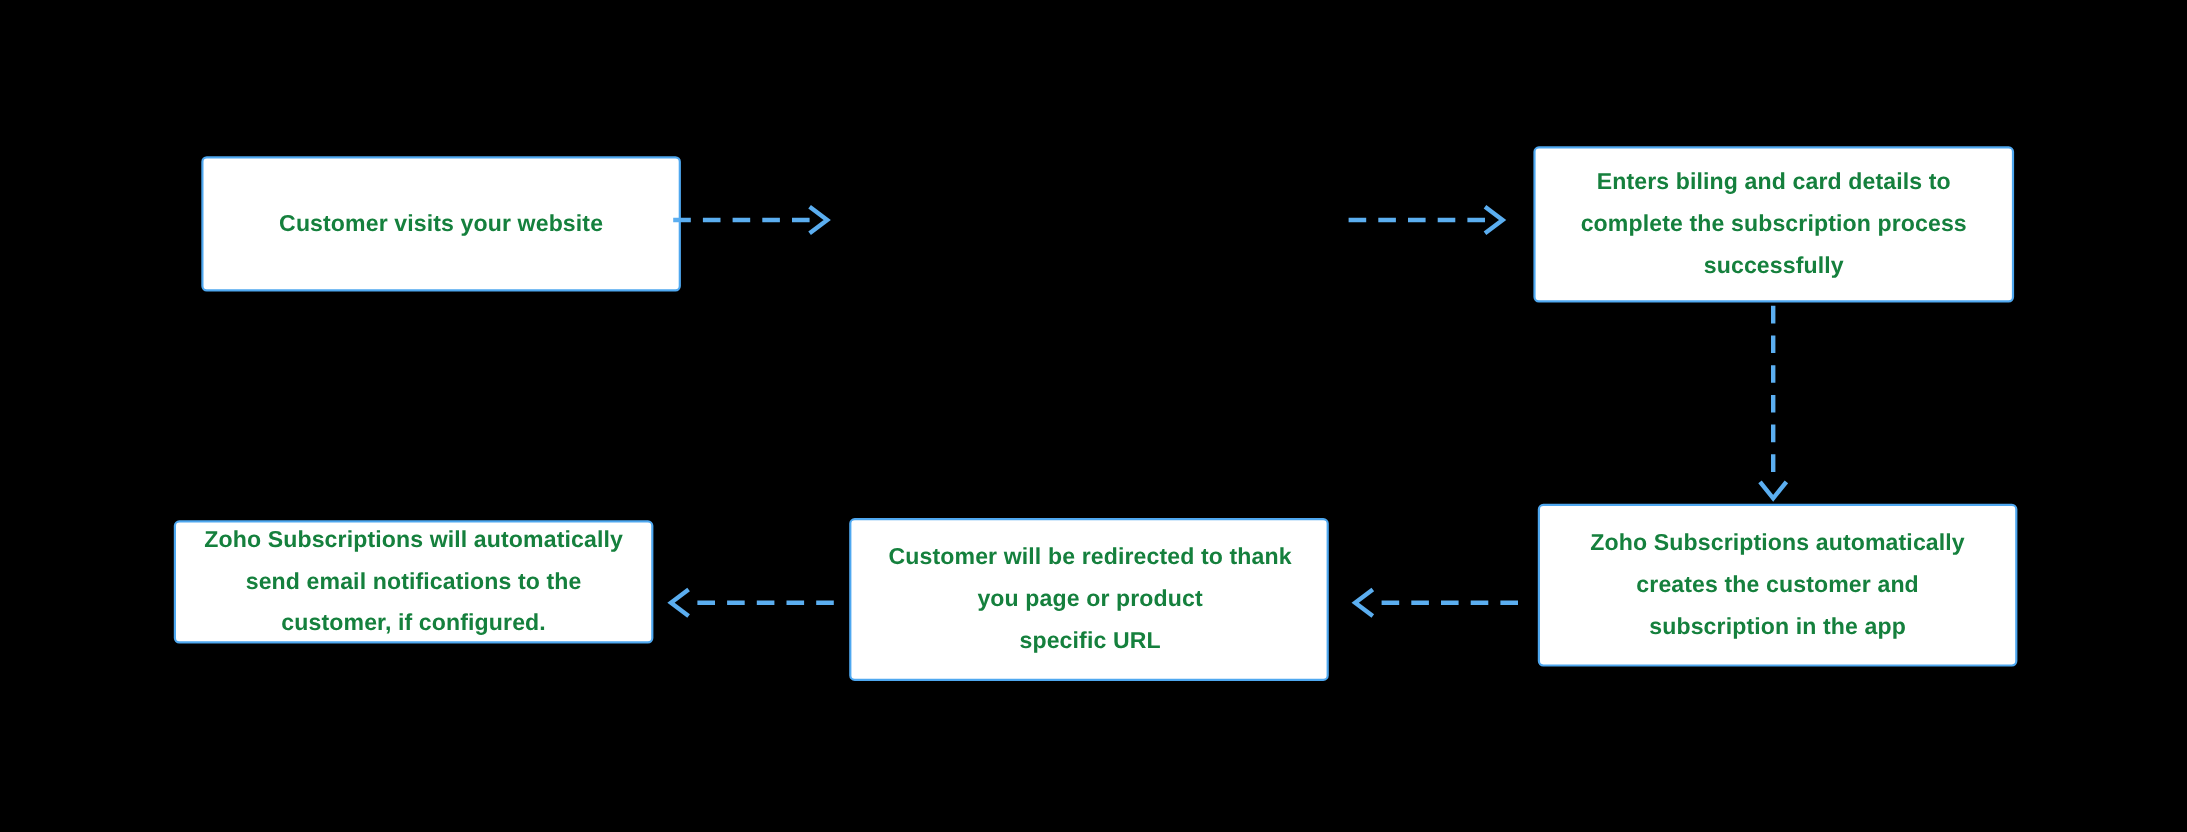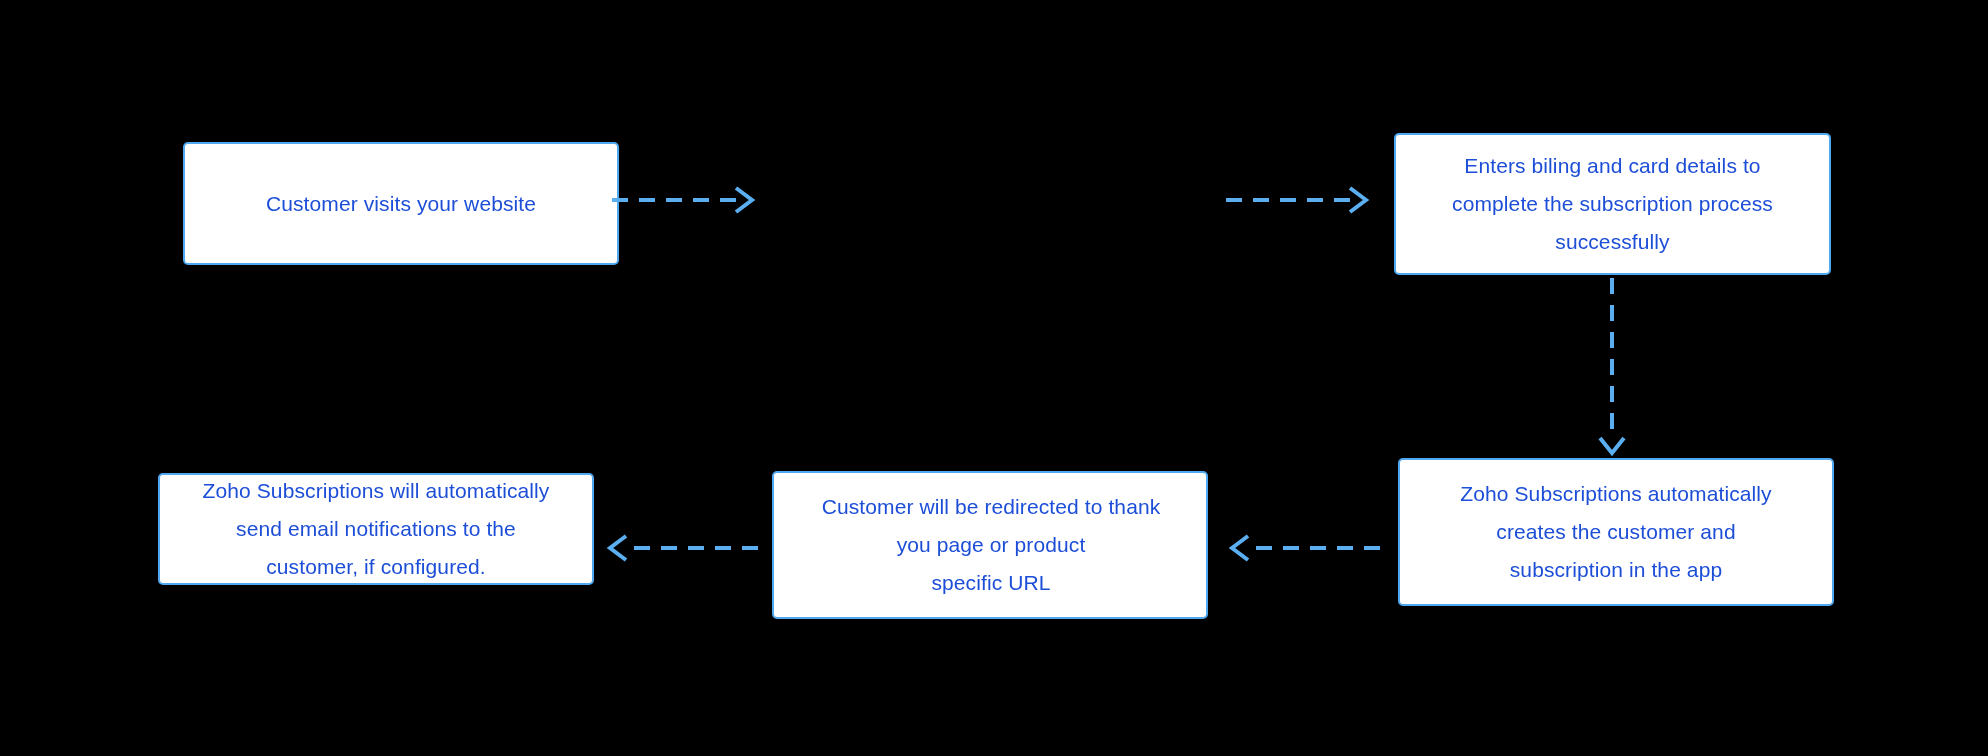--- a/index.html
+++ b/index.html
@@ -30,25 +30,25 @@
     border: 2px solid #4FA8F0;
     border-radius: 5px;
     display: flex;
     align-items: center;
     justify-content: center;
     text-align: center;
     padding: 6px 14px;
   }
 
   .flow-node-label {
-    color: #1d4ed8;
+    color: #15803d;
     font-family: "Liberation Sans", sans-serif;
     font-size: 21px;
     line-height: 38px;
-    font-weight: 400;
+    font-weight: 700;
     white-space: pre-line;
     letter-spacing: 0.1px;
     text-align: center;
   }
 
   
   #node-visit-website { left: 155px;  top: 142px; width: 436px; height: 123px; margin-left: 28px; }
   #node-selects-plan  { left: 768px;  top: 142px; width: 436px; height: 123px; }
   #node-enters-billing{ left: 1394px; top: 133px; width: 437px; height: 142px; }
 

